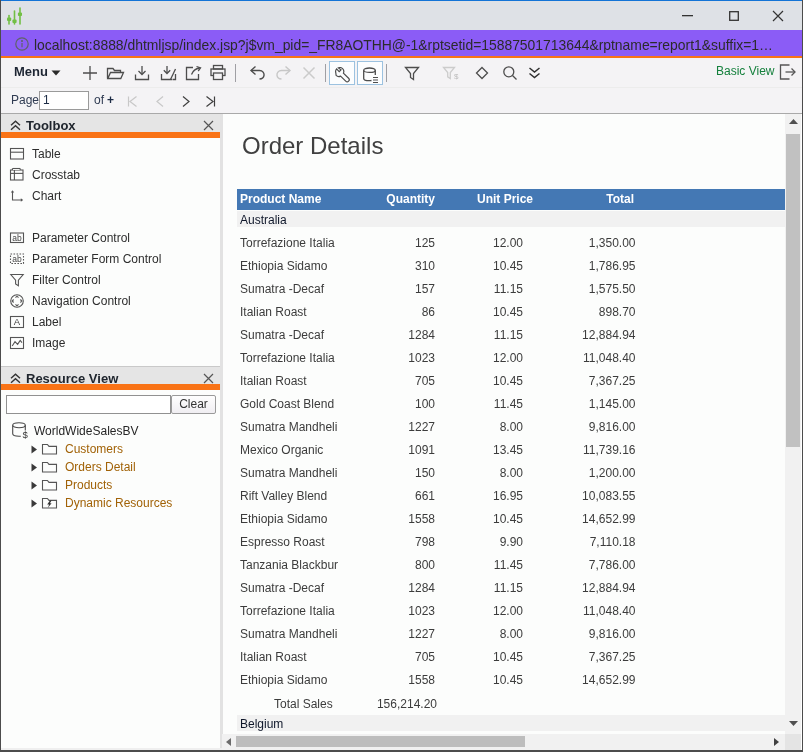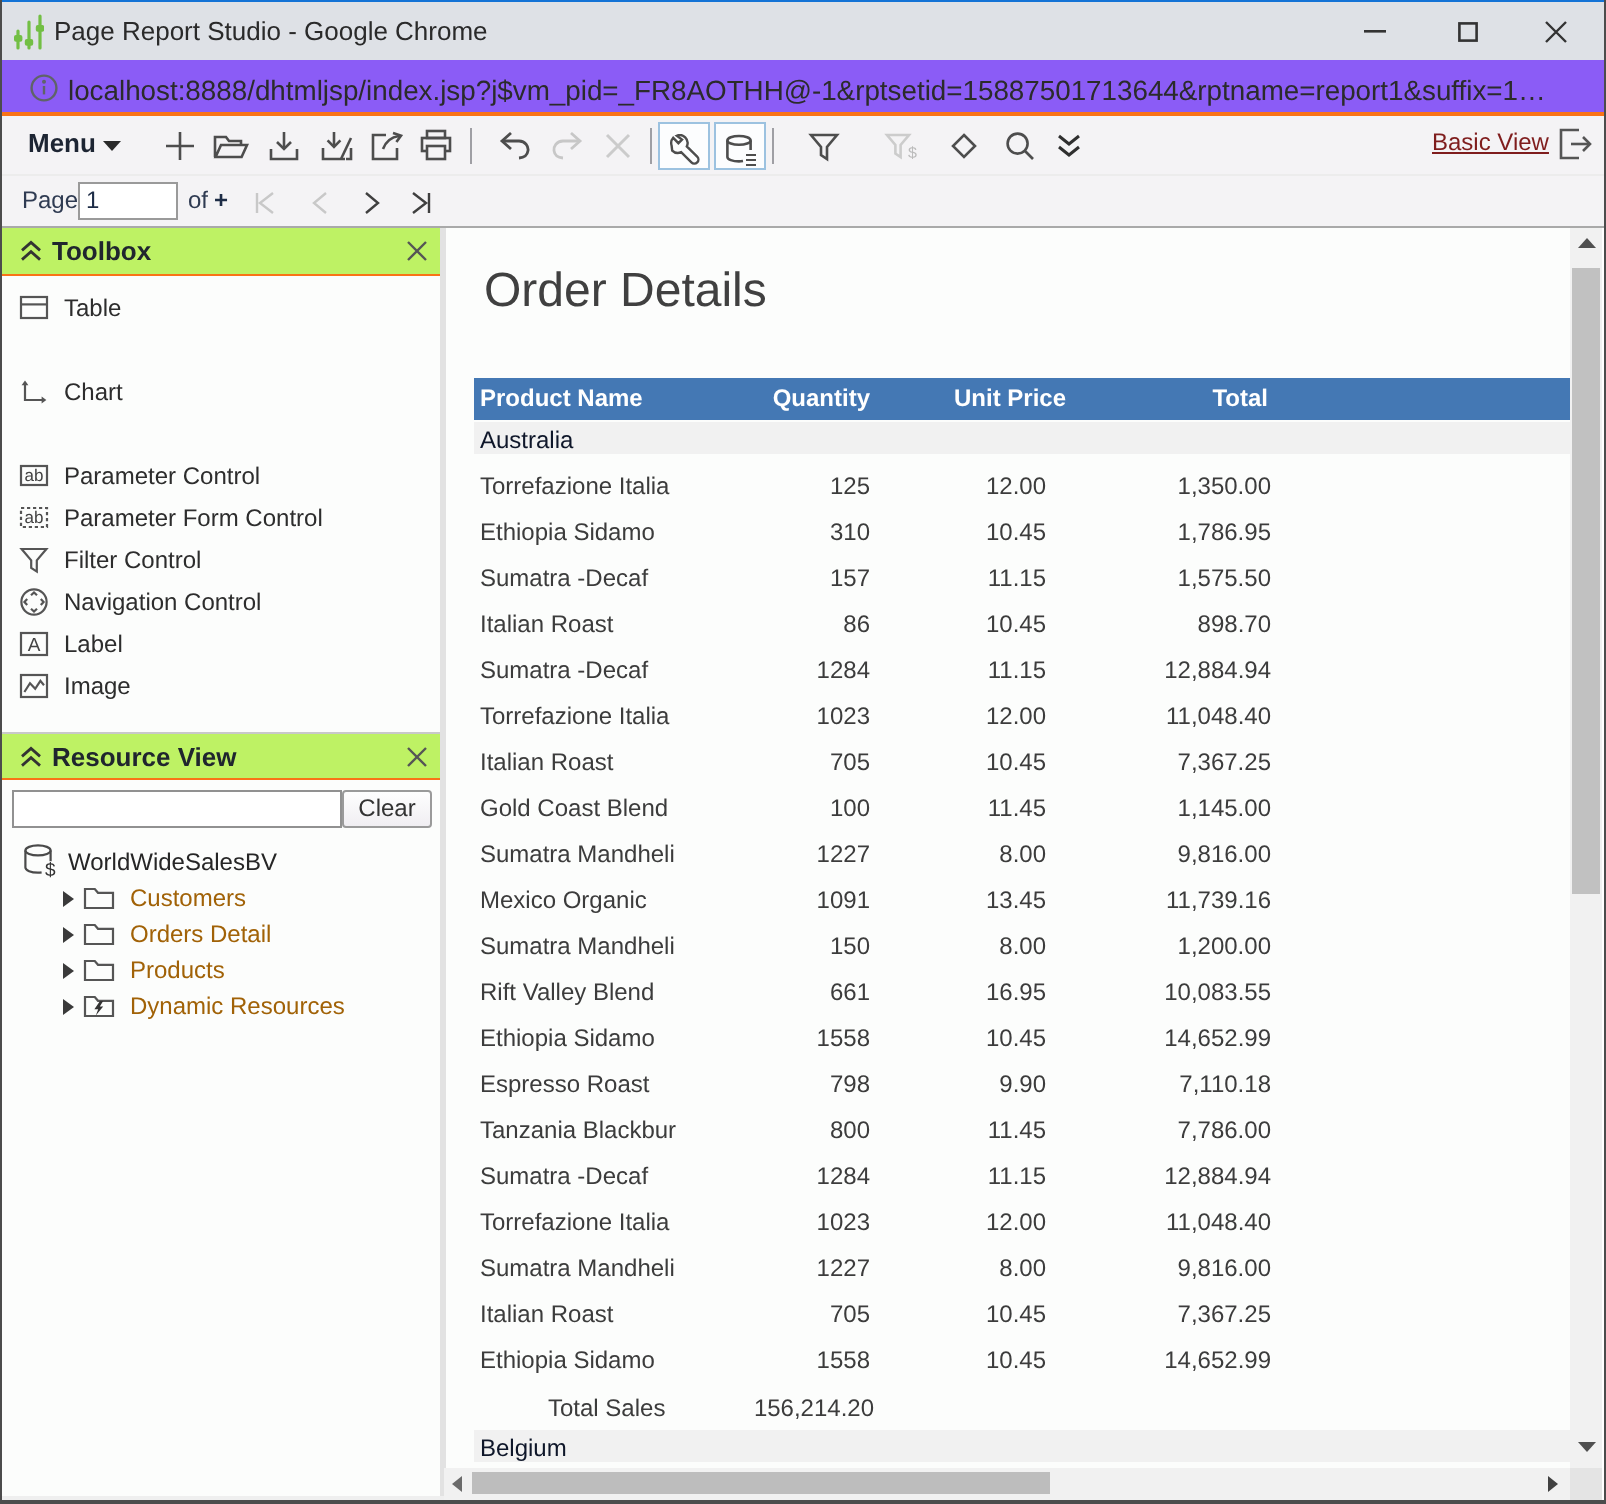--- a/index.html
+++ b/index.html
@@ -18,21 +18,21 @@
 #toolbar{left:1px;top:58px;width:801px;height:30px;background:#f4f3f5;border-bottom:1px solid #ececec}
 #menu{left:13px;top:6px;font-size:13px;font-weight:bold;color:#1d2533}
 .tsep{top:6px;width:1px;height:18px;background:#9f9fa4}
 .tbtn{top:3px;width:26px;height:24px;border:1px solid #9cc2e0;background:#fcfdfe}
 
 #pagebar{left:1px;top:88px;width:801px;height:26px;background:#f4f3f5;border-bottom:1px solid #a9a9a9}
 #pagebar span.lab{position:absolute;top:5px;font-size:12px;color:#2f3b52}
 #pageinput{left:38px;top:3px;width:50px;height:19px;border:1px solid #9a9a9a;background:#fff;font-size:12px;color:#1d2c46;padding-left:3px;line-height:17px}
 
 #panel{left:1px;top:114px;width:219px;height:636px;background:#fcfdfc}
-.phead{left:0;width:219px;height:24px;background:#bef264;border-bottom:1px solid #f97316}
+.phead{left:0;width:219px;height:24px;background:#e5e5e5;border-bottom:6px solid #f97316}
 .phead .pt{position:absolute;left:25px;top:4px;font-size:13px;font-weight:bold;color:#20262e}
 .phead svg.chev{position:absolute;left:9px;top:6px}
 .phead svg.x{position:absolute;left:202px;top:6px}
 .tbi{position:absolute;left:8px;height:21px;width:205px}
 .tbi svg{position:absolute;left:0;top:2px}
 .tbi span{position:absolute;left:23px;top:3px;font-size:12px;color:#2d2d2d}
 #searchbox{left:5px;top:281px;width:165px;height:19px;border:1px solid #919191;background:#fff}
 #clearbtn{left:170px;top:281px;width:45px;height:19px;border:1px solid #9a9a9a;border-radius:2px;background:linear-gradient(#fefefe,#f0eef2);font-size:12px;color:#333;text-align:center;line-height:17px}
 #tree{left:0;top:307px;width:219px}
 #dbrow{position:absolute;left:10px;top:0.5px;height:18px}
@@ -70,21 +70,20 @@
       <line x1="2" y1="8.5" x2="2" y2="17"></line>
         <line x1="7.5" y1="4" x2="7.5" y2="17"></line>
         <line x1="13" y1="1" x2="13" y2="17"></line>
     </g>
     <g fill="#72bf44">
       <rect x="0" y="10.5" width="4.2" height="3.4" rx="1"></rect>
       <rect x="5.4" y="12.5" width="4.2" height="3.4" rx="1"></rect>
       <rect x="10.9" y="5.5" width="4.2" height="3.4" rx="1"></rect>
     </g>
   </svg>
-  <div class="abs" id="title">Page Report Studio - Google Chrome</div>
   <svg class="abs" style="left:682px;top:14px" width="11" height="2" viewBox="0 0 11 2">
       <rect width="11" height="1.3" fill="#333"></rect>
     </svg>
   <svg class="abs" style="left:729px;top:10px" width="10" height="10" viewBox="0 0 10 10">
       <rect x="0.7" y="0.7" width="8.6" height="8.6" fill="none" stroke="#333" stroke-width="1.3"></rect>
     </svg>
   <svg class="abs" style="left:772px;top:9px" width="12" height="12" viewBox="0 0 12 12">
       <path d="M1 1 L11 11 M11 1 L1 11" stroke="#333" stroke-width="1.2"></path>
     </svg>
 </div>
@@ -165,21 +164,21 @@
       <path d="M7 1.5 L12.5 7 L7 12.5 L1.5 7 Z"></path>
     </svg>
   <svg class="abs" style="left:501px;top:7px" width="16" height="16" viewBox="0 0 16 16" fill="none" stroke="#4d4d4d" stroke-width="1.3">
       <circle cx="6.8" cy="6.8" r="5"></circle>
       <path d="M10.5 10.5 L14.5 14.5"></path>
     </svg>
   <svg class="abs" style="left:527px;top:9px" width="13" height="12" viewBox="0 0 13 12" fill="none" stroke="#4d4d4d" stroke-width="1.3">
       <path d="M1.5 1 L6.5 5 L11.5 1" stroke="#2f2f2f" stroke-width="1.5"></path>
       <path d="M1.5 6.5 L6.5 10.5 L11.5 6.5" stroke="#2f2f2f" stroke-width="1.5"></path>
     </svg>
-  <div class="abs" style="left:715px;top:6px;font-size:12px;color:#7f1d1d;text-decoration:underline">Basic View</div>
+  <div class="abs" style="left:715px;top:6px;font-size:12px;color:#15803d;">Basic View</div>
   <svg class="abs" style="left:778px;top:6px" width="18" height="16" viewBox="0 0 18 16" fill="none" stroke="#555" stroke-width="1.3">
     <path d="M10.5 1 H1.5 V15 H10.5"></path>
       <path d="M6.5 8 H16"></path>
       <path d="M12.5 4.5 L16 8 L12.5 11.5"></path>
   </svg>
 </div>
 <div class="abs" id="pagebar">
   <span class="lab" style="left:10px">Page</span>
   <div class="abs" id="pageinput">1</div>
   <span class="lab" style="left:93px">of</span>
@@ -207,20 +206,32 @@
     <svg class="x" width="11" height="11" viewBox="0 0 11 11">
         <path d="M1 1 L10 10 M10 1 L1 10" stroke="#555" stroke-width="1.2"></path>
       </svg>
   </div>
   <div class="tbi" style="top:30px">
       <svg width="16" height="16" viewBox="0 0 16 16" fill="none" stroke="#555" stroke-width="1.1">
         <rect x="1.5" y="2.5" width="13" height="10.5"></rect>
         <line x1="1.5" y1="6.2" x2="14.5" y2="6.2"></line>
       </svg>
       <span>Table</span>
+    </div>
+<div class="tbi" style="top:51px">
+      <svg width="16" height="16" viewBox="0 0 16 16" fill="none" stroke="#555" stroke-width="1.1">
+        <rect x="1.5" y="3" width="12.5" height="10"></rect>
+        <line x1="1.5" y1="6.4" x2="14" y2="6.4"></line>
+        <line x1="5.4" y1="3" x2="5.4" y2="13"></line>
+        <rect x="3.2" y="1.2" width="8" height="1.8" fill="#fcfdfc" stroke="none"></rect>
+        <line x1="3.4" y1="1.5" x2="11.2" y2="1.5"></line>
+        <line x1="3.4" y1="1.5" x2="3.4" y2="3"></line>
+        <line x1="11.2" y1="1.5" x2="11.2" y2="3"></line>
+      </svg>
+      <span>Crosstab</span>
     </div>
 <div class="tbi" style="top:72px">
       <svg width="16" height="16" viewBox="0 0 16 16" fill="none" stroke="#555" stroke-width="1.1">
         <polyline points="3.5,3.2 3.5,12 13,12"></polyline>
         <polyline points="1.8,4.6 3.5,2.2 5.2,4.6" fill="#555" stroke="none"></polyline>
         <polyline points="11.8,10.2 14.2,12 11.8,13.8" fill="#555" stroke="none"></polyline>
       </svg>
       <span>Chart</span>
     </div>
 <div class="tbi" style="top:114px">

